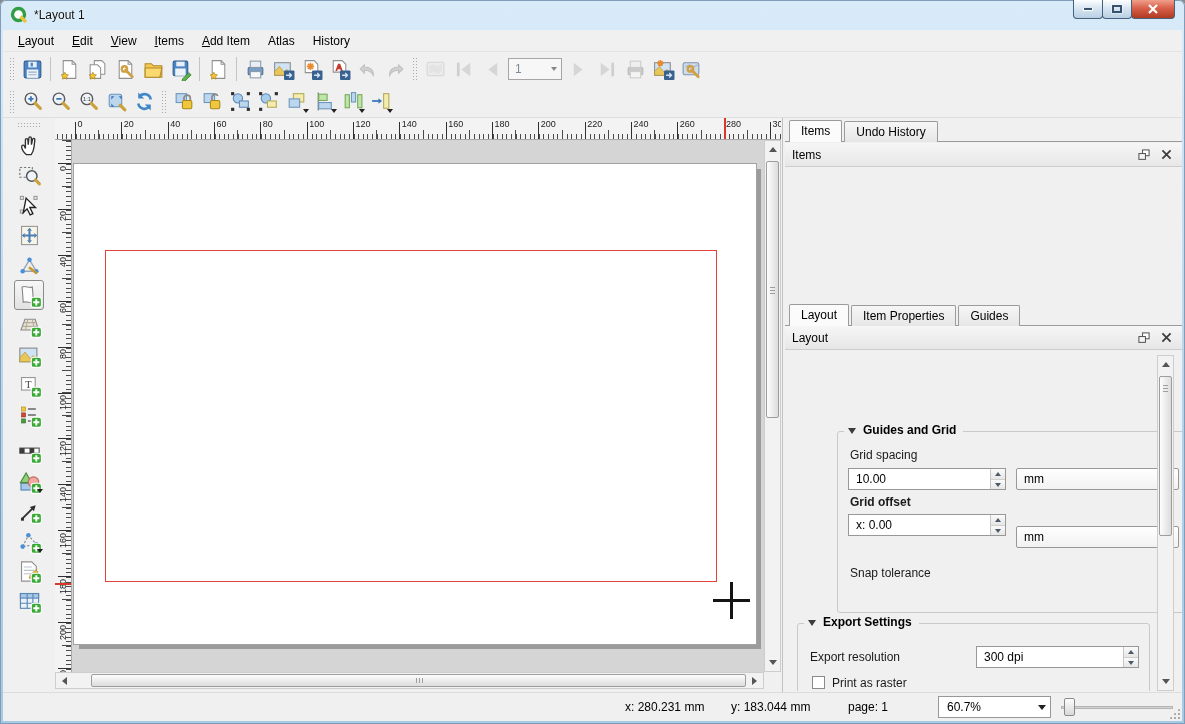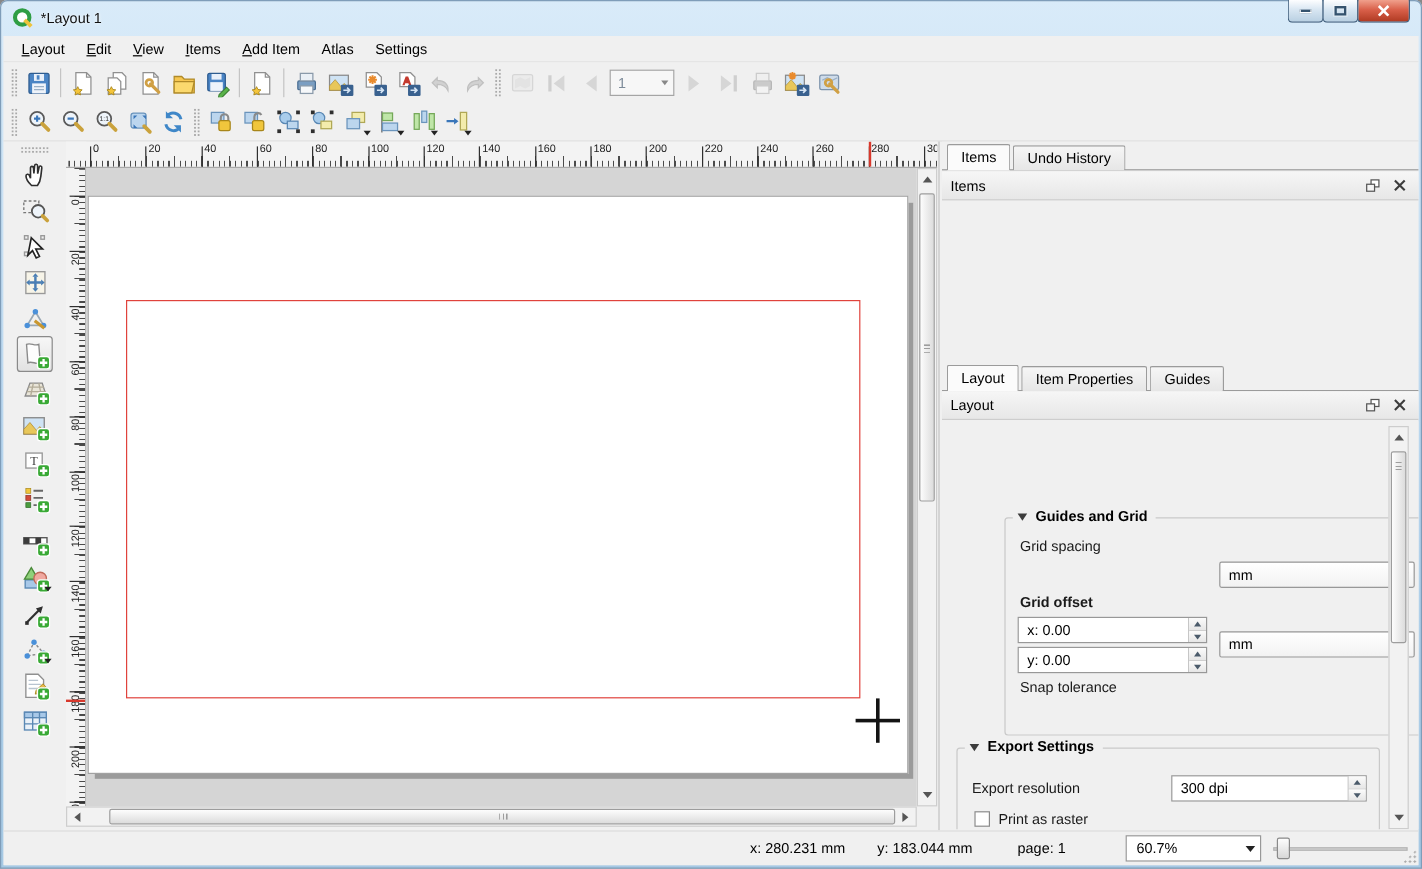--- a/index.html
+++ b/index.html
@@ -146,21 +146,21 @@
     </div>
   </div>
 
   <div class="menubar" id="menubar">
       <div class="menu-item"><u>L</u>ayout</div>
       <div class="menu-item"><u>E</u>dit</div>
       <div class="menu-item"><u>V</u>iew</div>
       <div class="menu-item"><u>I</u>tems</div>
       <div class="menu-item"><u>A</u>dd Item</div>
       <div class="menu-item">Atlas</div>
-      <div class="menu-item">Settings</div>
+      <div class="menu-item">History</div>
     </div>
   <div class="toolbar" id="tb1">
       <div class="thandle"></div>
       <button class="tbtn">
         <span style="display:flex;">
           <svg viewBox="0 0 22 22" width="23" height="23">
             <rect x="3" y="3" width="16" height="16" rx="1.5" fill="#4a84c4" stroke="#2e5c90"></rect>
             <rect x="7" y="3.5" width="8" height="5.5" fill="#e8f0fa"></rect>
             <rect x="9.2" y="4.5" width="2.2" height="3.5" fill="#4a84c4"></rect>
             <rect x="5.5" y="11" width="11" height="8" fill="#eef3fa"></rect>
@@ -790,34 +790,34 @@
 
     <div class="pcontent">
 
 
       <div class="group" style="top:80px;height:182px;margin-left:40px;">
         <div class="gtitle">
             <i class="garr"></i>
             <span>Guides and Grid</span>
           </div>
         <span class="flabel" style="left:12px;top:16px;">Grid spacing</span>
+        <div class="spin" style="left:10px;width:158px;top:36px;">
+          <span class="sval">10.00</span>
+          <span class="sbtns">
+              <i class="su"></i>
+              <i class="sd"></i>
+            </span>
+        </div>
         <div class="combo" style="left:178px;right:10px;top:36px;">
           <span class="cval">mm</span>
             <span class="carr"></span>
         </div>
         <span class="flabel" style="left:12px;top:63px;font-weight:bold;">Grid offset</span>
         <div class="spin" style="left:10px;width:158px;top:82px;">
           <span class="sval">x: 0.00</span>
-          <span class="sbtns">
-              <i class="su"></i>
-              <i class="sd"></i>
-            </span>
-        </div>
-        <div class="spin" style="left:10px;width:158px;top:107px;">
-          <span class="sval">y: 0.00</span>
           <span class="sbtns">
               <i class="su"></i>
               <i class="sd"></i>
             </span>
         </div>
         <div class="combo" style="left:178px;right:10px;top:94px;">
           <span class="cval">mm</span>
             <span class="carr"></span>
         </div>
         <span class="flabel" style="left:12px;top:134px;">Snap tolerance</span>

